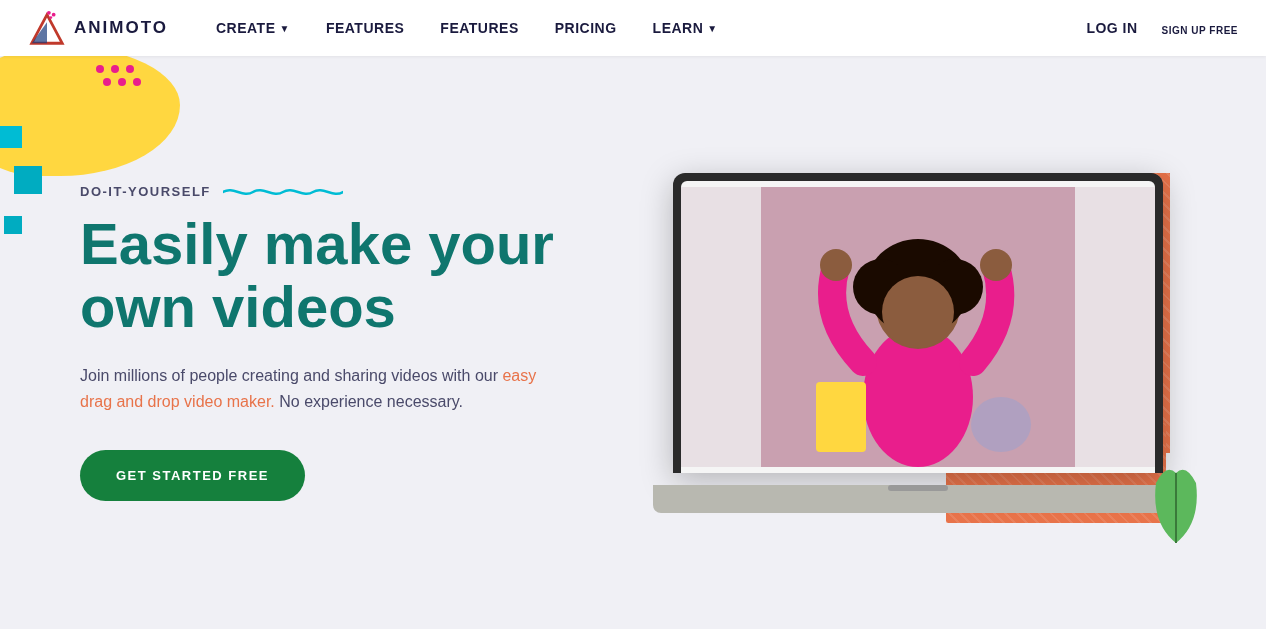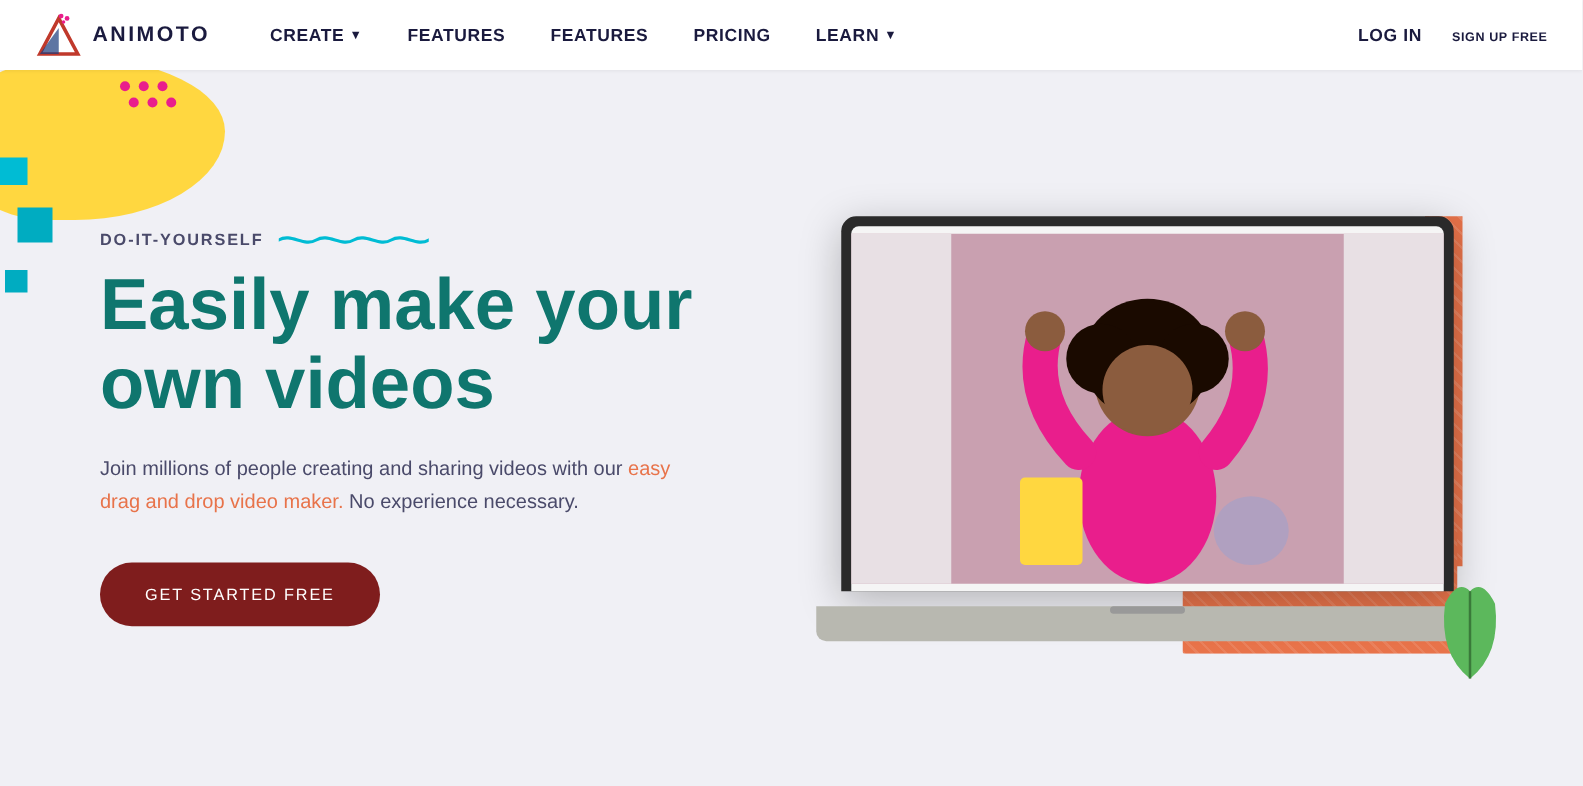--- a/index.html
+++ b/index.html
@@ -167,24 +167,24 @@
       color: #4a4a6a;
       line-height: 1.6;
       max-width: 480px;
       margin-bottom: 36px;
     }
     .hero-desc a {
       color: #e8734a;
       text-decoration: none;
     }
     .cta-button {
-      background: #7f1d1d;
+      background: #15803d;
       color: #fff;
       font-size: 13px;
-      font-weight: 400;
+      font-weight: 700;
       letter-spacing: 1.5px;
       padding: 18px 36px;
       border-radius: 30px;
       border: none;
       cursor: pointer;
       text-transform: uppercase;
       display: inline-block;
     }
 
     

